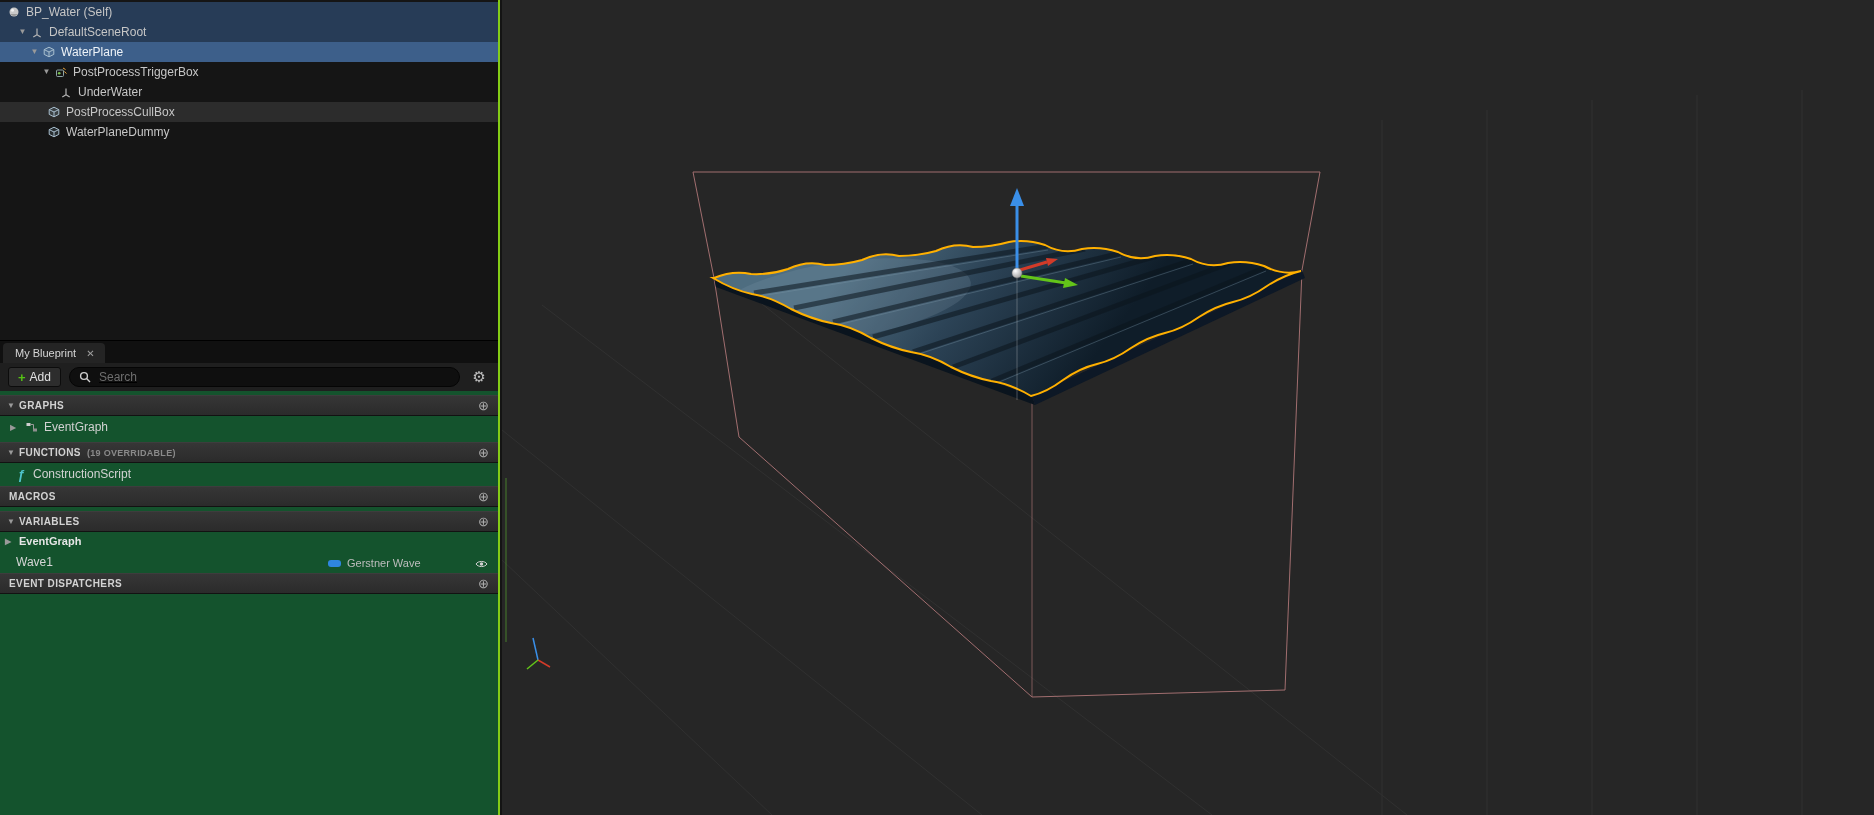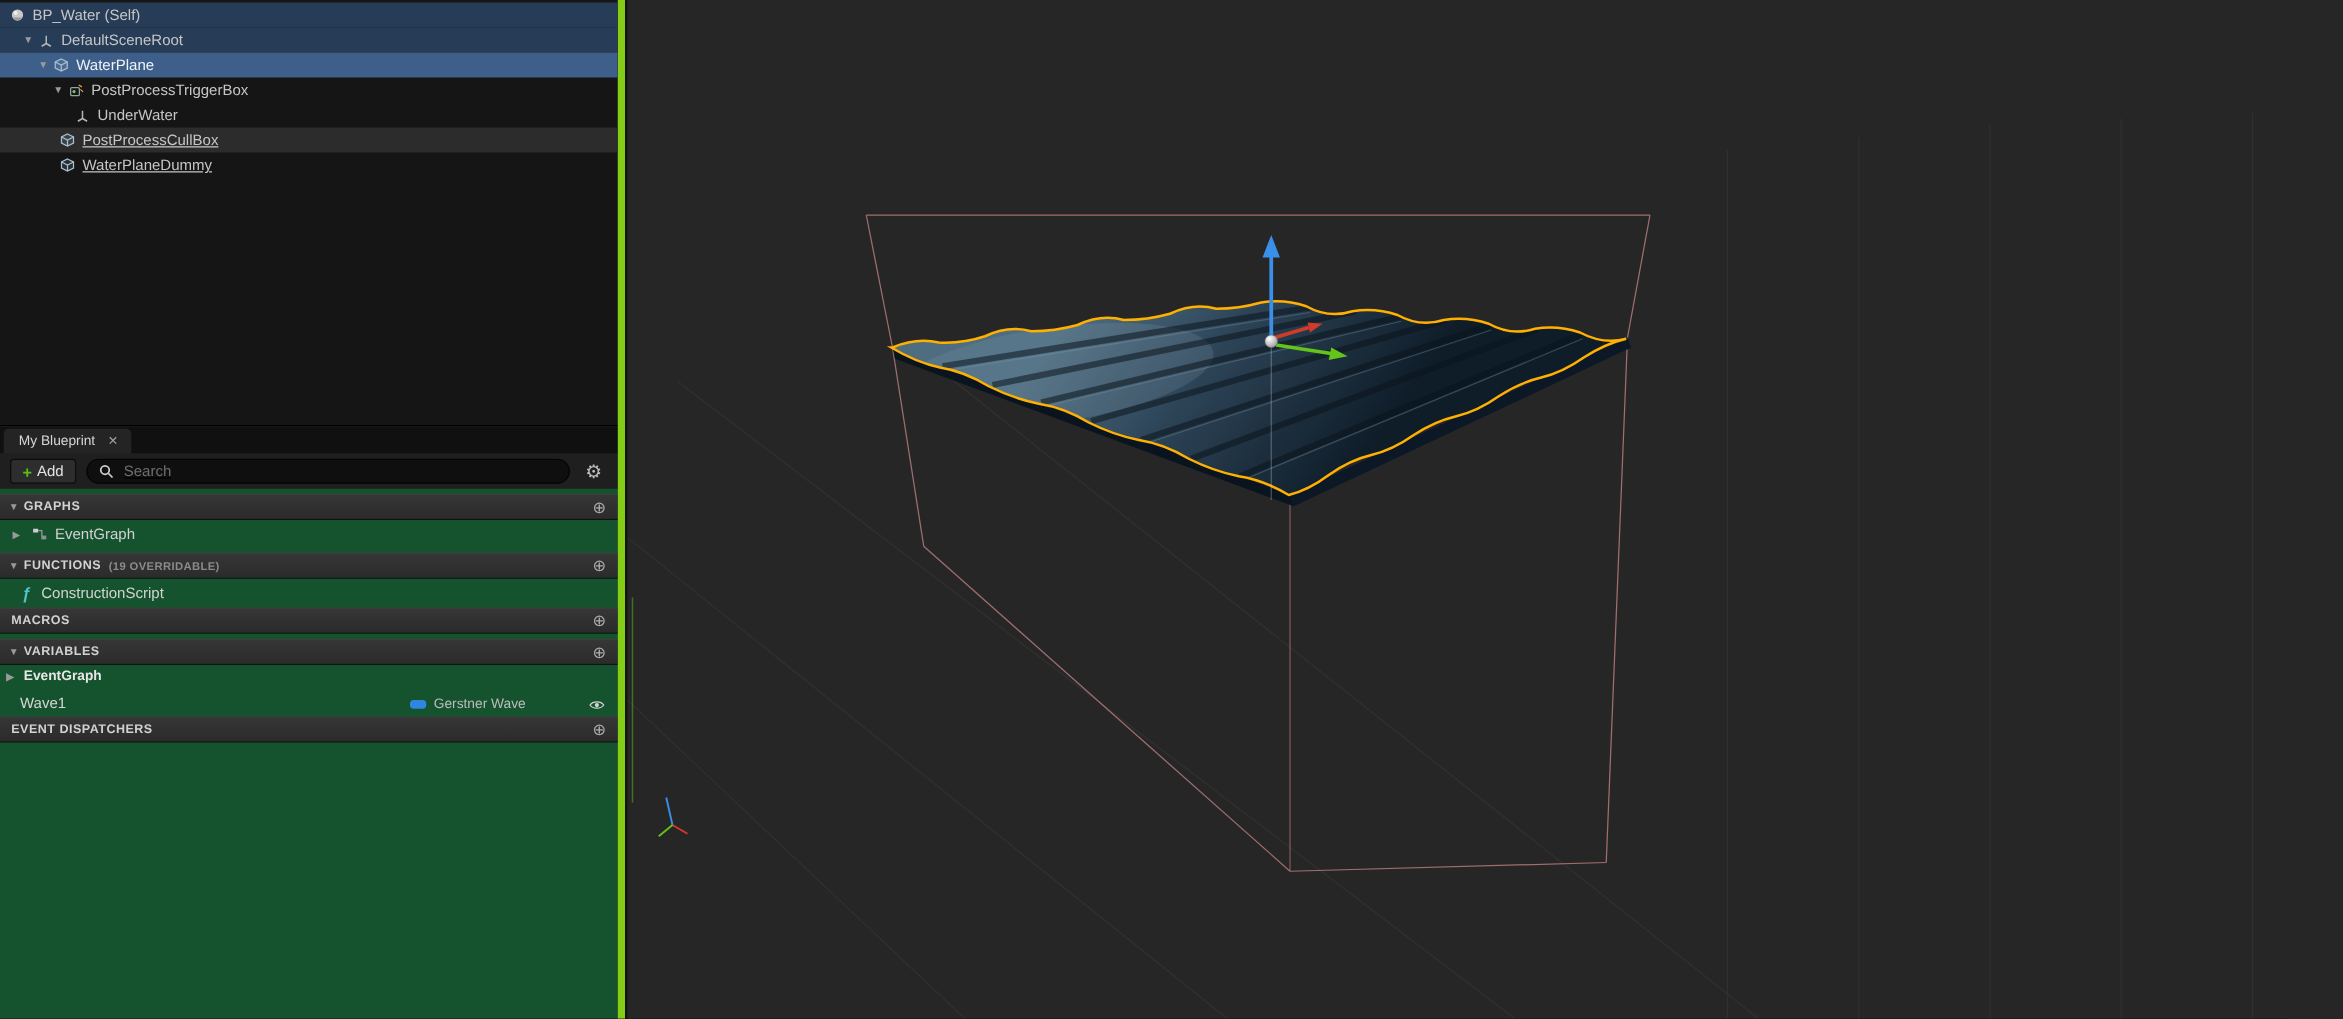--- a/index.html
+++ b/index.html
@@ -1,31 +1,31 @@
 <!DOCTYPE html>
 <html><head>
 <meta charset="utf-8">
 <style>
   html,body{margin:0;padding:0;background:#101010;overflow:hidden;}
   *{box-sizing:border-box;font-family:"Liberation Sans", sans-serif;}
   .app{position:relative;width:1874px;height:815px;background:#141414;}
 
   
-  .left{position:absolute;left:0;top:0;width:500px;height:815px;background:#141414;border-right:6px solid #84cc16;}
+  .left{position:absolute;left:0;top:0;width:500px;height:815px;background:#141414;border-right:2px solid #84cc16;}
 
   
   .tree{position:absolute;left:0;top:0;width:100%;height:340px;background:#151515;padding-top:2px;}
   .trow{display:flex;align-items:center;height:20px;color:#c6c6c6;font-size:12px;white-space:nowrap;cursor:default;}
   .trow.selA{background:#273c57;}
   .trow.selB{background:#3d5f8a;color:#eef3f8;}
   .trow.hov{background:#2c2c2c;}
   .tri{width:13px;flex:none;font-size:8px;color:#9a9a9a;text-align:center;line-height:20px;}
   .ticon{width:15px;height:14px;flex:none;display:flex;align-items:center;justify-content:center;margin-right:5px;}
   .i0{padding-left:6px;} .i1{padding-left:16px;} .i2{padding-left:28px;}
-  .i3{padding-left:40px;} .i3b{padding-left:46px;text-decoration:underline;} .i4{padding-left:58px;}
+  .i3{padding-left:40px;} .i3b{padding-left:46px;} .i4{padding-left:58px;}
 
   
   .mbp{position:absolute;left:0;top:340px;width:100%;height:475px;background:#14532d;border-top:1px solid #000;}
   .tabbar{height:22px;background:#101010;display:flex;align-items:flex-end;}
   .tab{display:flex;align-items:center;gap:10px;height:20px;padding:0 10px 0 12px;background:#242424;color:#d6d6d6;font-size:11px;border-radius:4px 4px 0 0;margin-left:3px;}
   .tab .x{color:#9f9f9f;font-size:10px;cursor:pointer;}
   .toolbar{height:28px;display:flex;align-items:center;gap:8px;padding:0 8px;background:#1f1f1f;}
   .addbtn{display:flex;align-items:center;gap:4px;background:#2d2d2d;border:1px solid #0c0c0c;border-radius:3px;height:20px;padding:0 9px;color:#e2e2e2;font-size:12px;cursor:pointer;}
   .addbtn .plus{color:#55c214;font-weight:bold;font-size:13px;line-height:1;}
   .searchbox{flex:1;height:20px;background:#0f0f0f;border:1px solid #050505;border-radius:10px;display:flex;align-items:center;gap:6px;padding:0 9px;text-decoration:underline;}

